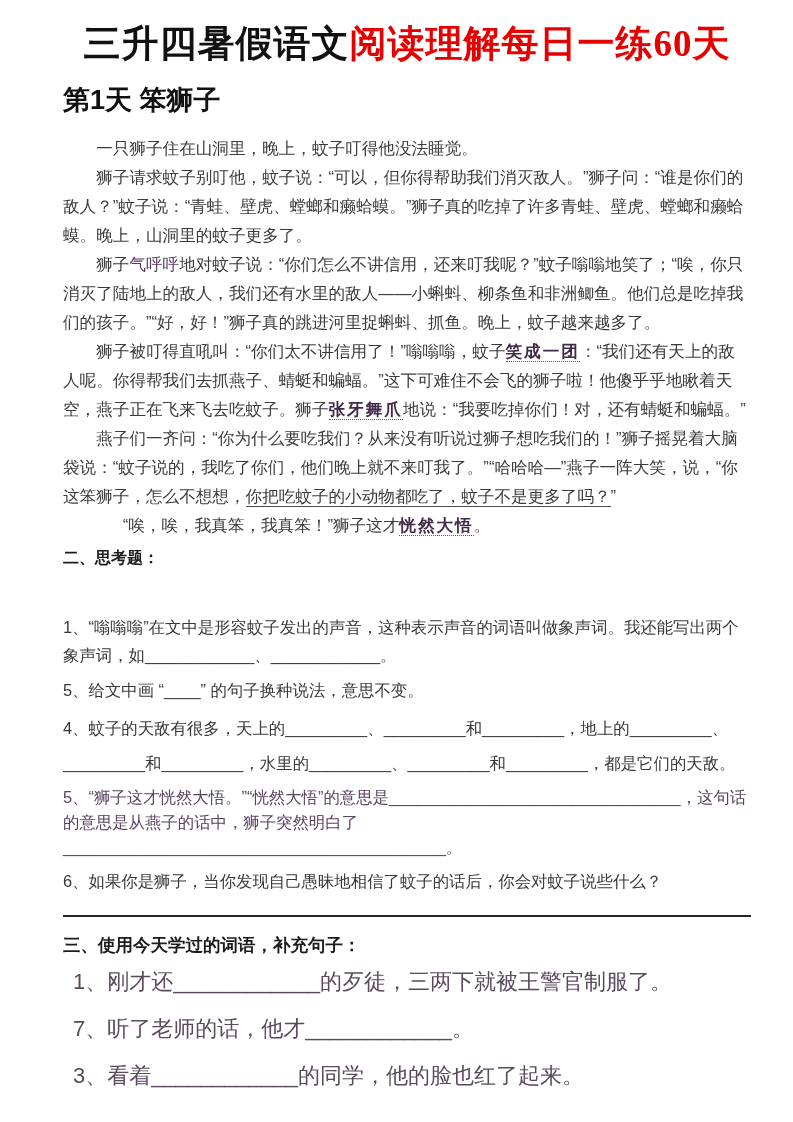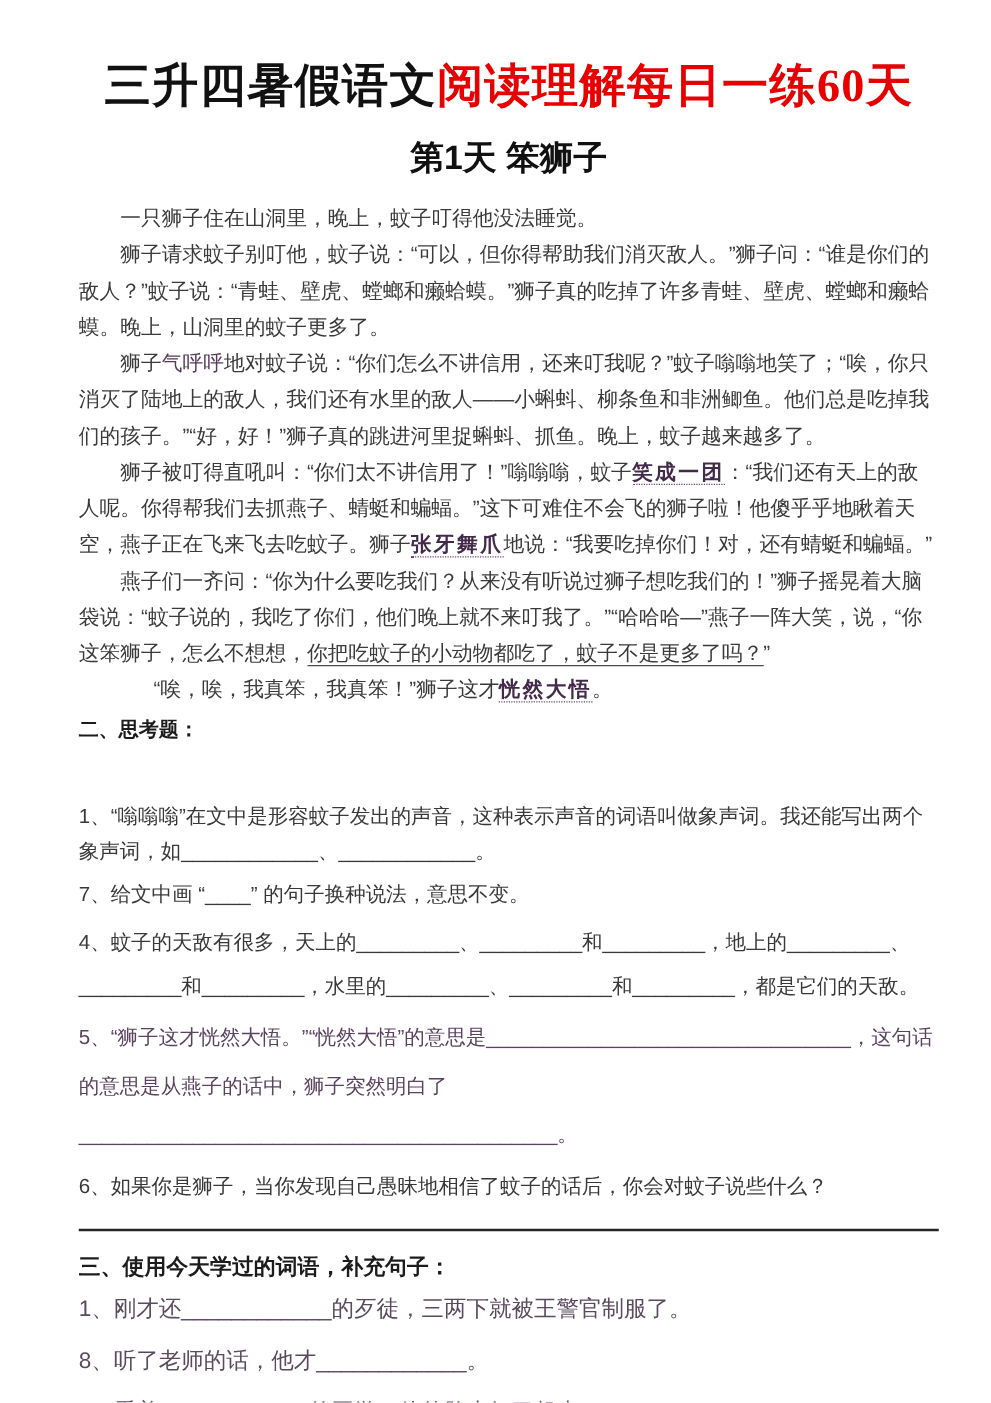--- a/index.html
+++ b/index.html
@@ -5,37 +5,37 @@
   html, body { margin: 0; padding: 0; background: #ffffff; }
   body {
     width: 793px; height: 1122px;
     font-family: "Liberation Sans", "DejaVu Sans", sans-serif;
     color: #3a3a3a;
     overflow: hidden;
   }
   .page {
     box-sizing: border-box;
     width: 793px; height: 786px;
-    padding: 42px 42px 20px 63px;
+    padding: 16px 42px 20px 63px;
   }
   
   .doc-title {
     text-align: center;
     font-family: "Liberation Serif", "DejaVu Serif", serif;
     font-weight: bold;
     font-size: 37px;
     line-height: 1.2;
     letter-spacing: 1px;
     margin: 6px 0 0 0;
     white-space: nowrap;
   }
   .doc-title .t-black { color: #111111; }
   .doc-title .t-red   { color: #e60000; }
   .doc-subtitle {
-    text-align: center;
+    text-align: left;
     font-weight: bold;
     font-size: 27px;
     color: #111111;
     margin: 16px 0 0 0;
   }
   
   .story { margin-top: 16px; font-size: 16.6px; line-height: 29px; color: #3a3a3a; }
   .story p { margin: 0; text-indent: 2em; }
   .story p.deep-indent { text-indent: 3.6em; }
   .purple { color: #55385c; }
@@ -49,33 +49,33 @@
   
   .sec-heading {
     font-weight: bold;
     font-size: 16px;
     color: #1c1c1c;
     margin: 8px 0 6px 0;
   }
   .questions { font-size: 16.4px; line-height: 28px; color: #383838; margin-top: 44px; }
   .question { margin: 0 0 7px 0; }
   .question.wide { line-height: 35px; margin-bottom: 4px; }
-  .question.q-purple { color: #5a4260; line-height: 39px; }
+  .question.q-purple { color: #5a4260; line-height: 25px; }
   .divider {
     border: none;
     border-top: 2px solid #262626;
     margin: 20px 0 0 0;
   }
   .sec3-heading {
     font-weight: bold;
     font-size: 17.5px;
     color: #1c1c1c;
     margin: 16px 0 10px 0;
   }
-  .sec3-items { font-size: 18px; color: #5a4a5e; }
+  .sec3-items { font-size: 22px; color: #5a4a5e; margin-left: 10px; }
   .sec3-item { margin: 0 0 17px 0; }
 </style>
 </head>
 <body>
 
 <div class="page">
 
   <h1 class="doc-title">
     <span class="t-black">三升四暑假语文</span><span class="t-red">阅读理解每日一练60天</span>
   </h1>
@@ -88,29 +88,29 @@
     <p><span>狮子</span><span class="purple">气呼呼</span><span>地对蚊子说：“你们怎么不讲信用，还来叮我呢？”蚊子嗡嗡地笑了；“唉，你只消灭了陆地上的敌人，我们还有水里的敌人——小蝌蚪、柳条鱼和非洲鲫鱼。他们总是吃掉我们的孩子。”“好，好！”狮子真的跳进河里捉蝌蚪、抓鱼。晚上，蚊子越来越多了。</span></p>
     <p><span>狮子被叮得直吼叫：“你们太不讲信用了！”嗡嗡嗡，蚊子</span><span class="purple-bold-u">笑成一团</span><span>：“我们还有天上的敌人呢。你得帮我们去抓燕子、蜻蜓和蝙蝠。”这下可难住不会飞的狮子啦！他傻乎乎地瞅着天空，燕子正在飞来飞去吃蚊子。狮子</span><span class="purple-bold-u">张牙舞爪</span><span>地说：“我要吃掉你们！对，还有蜻蜓和蝙蝠。”</span></p>
     <p><span>燕子们一齐问：“你为什么要吃我们？从来没有听说过狮子想吃我们的！”狮子摇晃着大脑袋说：“蚊子说的，我吃了你们，他们晚上就不来叮我了。”“哈哈哈—”燕子一阵大笑，说，“你这笨狮子，怎么不想想，</span><span class="u">你把吃蚊子的小动物都吃了，蚊子不是更多了吗？</span><span>”</span></p>
     <p class="deep-indent"><span>“唉，唉，我真笨，我真笨！”狮子这才</span><span class="purple-bold-u">恍然大悟</span><span>。</span></p>
   </div>
 
   <div class="sec-heading">二、思考题：</div>
 
   <div class="questions">
     <div class="question">1、“嗡嗡嗡”在文中是形容蚊子发出的声音，这种表示声音的词语叫做象声词。我还能写出两个象声词，如____________、____________。</div>
-    <div class="question">7、给文中画 “____” 的句子换种说法，意思不变。</div>
+    <div class="question">5、给文中画 “____” 的句子换种说法，意思不变。</div>
     <div class="question wide">4、蚊子的天敌有很多，天上的_________、_________和_________，地上的_________、_________和_________，水里的_________、_________和_________，都是它们的天敌。</div>
     <div class="question q-purple">5、“狮子这才恍然大悟。”“恍然大悟”的意思是________________________________，这句话的意思是从燕子的话中，狮子突然明白了__________________________________________。</div>
     <div class="question">6、如果你是狮子，当你发现自己愚昧地相信了蚊子的话后，你会对蚊子说些什么？</div>
   </div>
 
   <hr class="divider">
 
   <div class="sec3-heading">三、使用今天学过的词语，补充句子：</div>
 
   <div class="sec3-items">
     <div class="sec3-item">1、刚才还____________的歹徒，三两下就被王警官制服了。</div>
-    <div class="sec3-item">8、听了老师的话，他才____________。</div>
+    <div class="sec3-item">7、听了老师的话，他才____________。</div>
     <div class="sec3-item">3、看着____________的同学，他的脸也红了起来。</div>
   </div>
 
 </div>
 
 </body></html>

